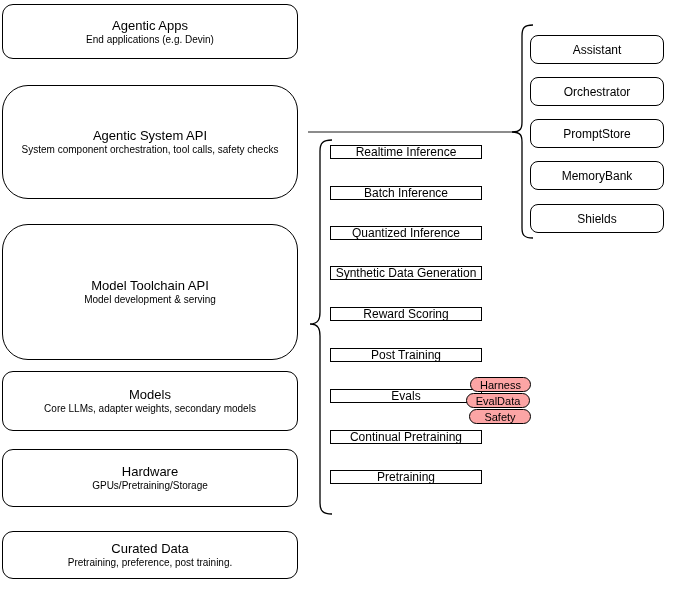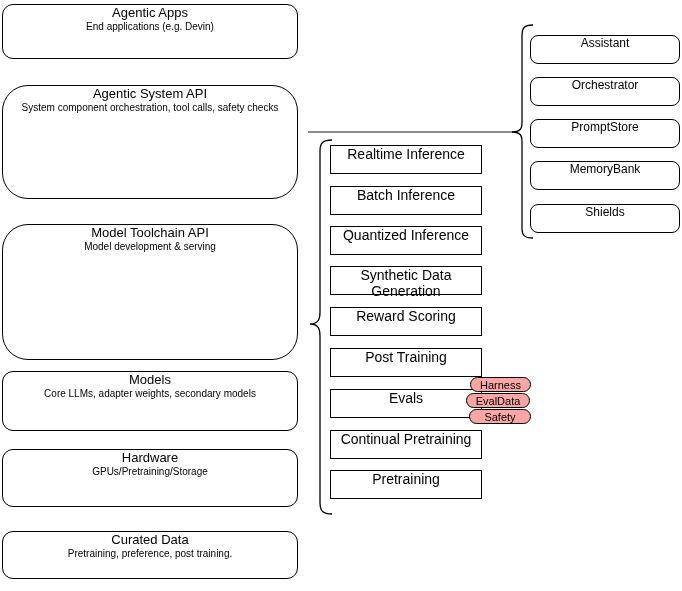--- a/index.html
+++ b/index.html
@@ -24,20 +24,21 @@
     z-index: 0;
   }
   .box {
     position: absolute;
     box-sizing: border-box;
     border: 1.3px solid #000000;
     background: #ffffff;
     display: flex;
     flex-direction: column;
     align-items: center;
+    justify-content: center;
     text-align: center;
     z-index: 1;
   }
   .left-box {
     left: 2px;
     width: 296px;
   }
   .r10 { border-radius: 11px; }
   .r26 { border-radius: 26px; }
   .box-title {
@@ -45,27 +46,27 @@
     line-height: 16px;
   }
   .box-subtitle {
     font-size: 10px;
     line-height: 12px;
     margin-top: 0;
   }
   .mid-box {
     left: 330px;
     width: 152px;
-    height: 29px;
+    height: 14px;
     border-radius: 0;
-    font-size: 14px;
+    font-size: 12px;
   }
   .right-box {
     left: 530px;
-    width: 150px;
+    width: 134px;
     height: 29px;
     border-radius: 8px;
     font-size: 12px;
   }
   .pill {
     position: absolute;
     box-sizing: border-box;
     border: 1.3px solid #000000;
     border-radius: 8px;
     background: #fca5a5;

